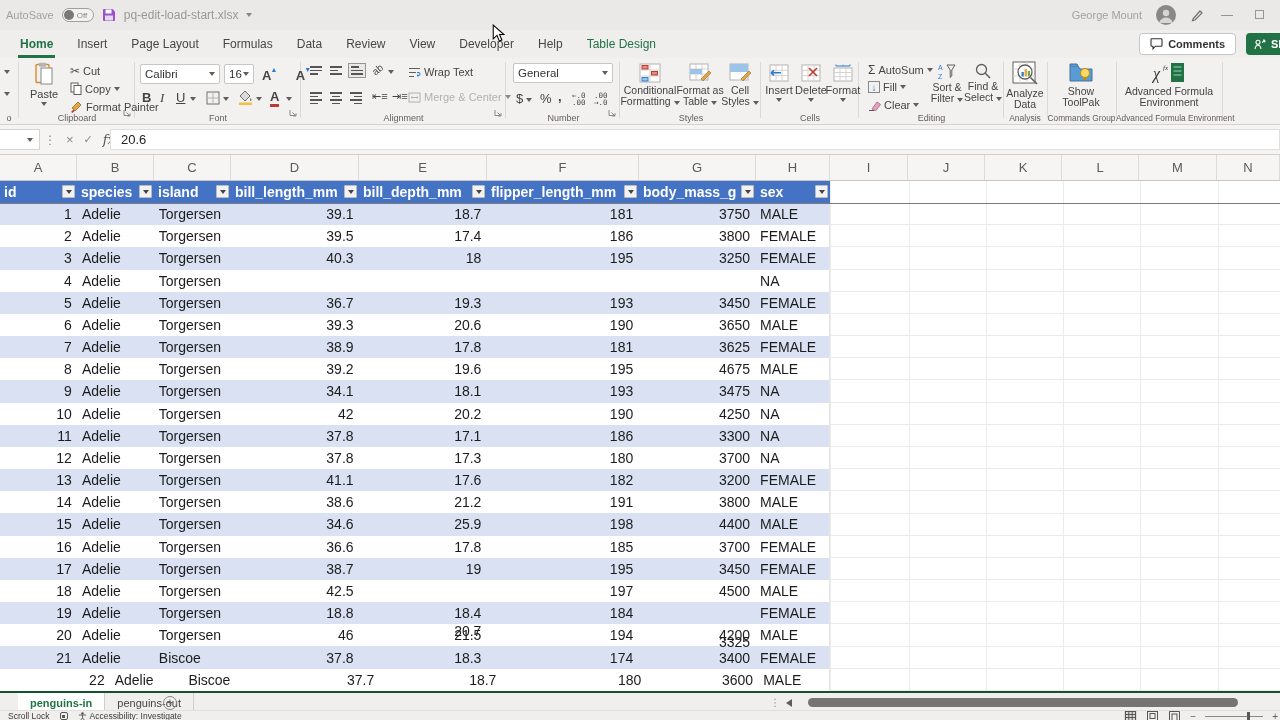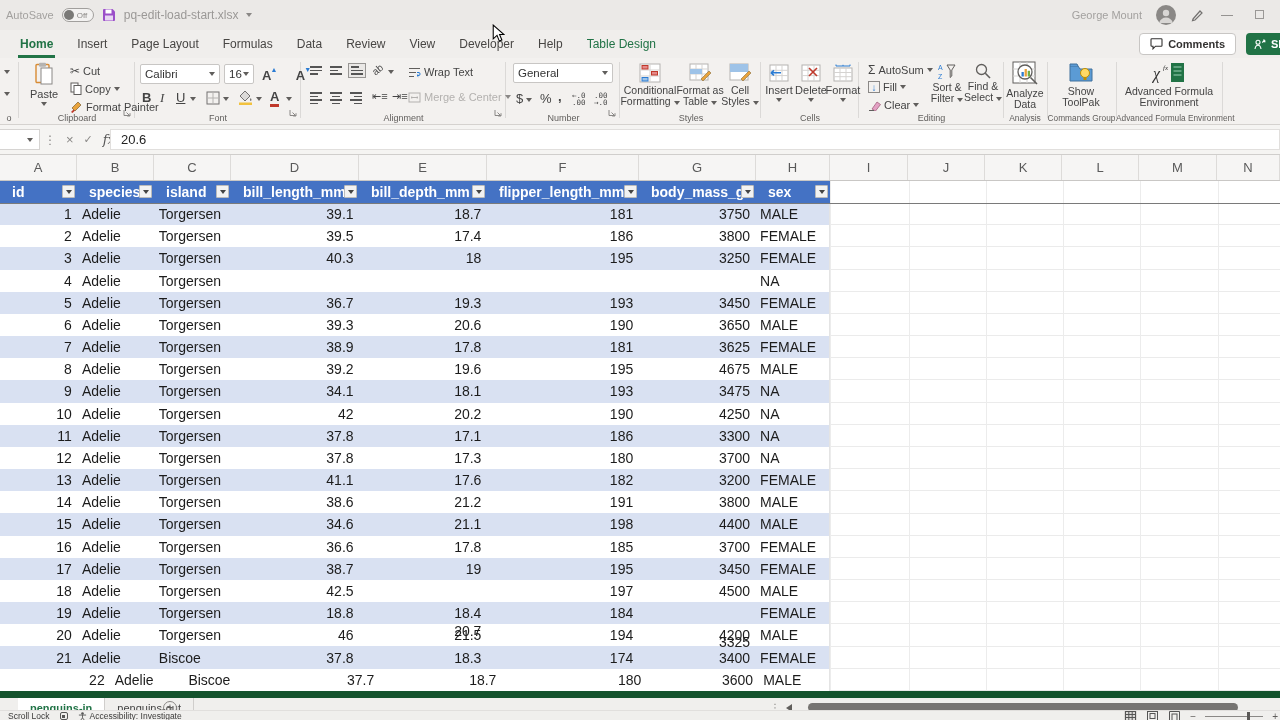--- a/index.html
+++ b/index.html
@@ -70,32 +70,32 @@
   .colh { height:100%; display:flex; align-items:center; justify-content:center; font-size:13px; color:#5a5a5a; border-right:1px solid #dddbd9; }
 
   
   .grid { position:absolute; top:181px; left:0; width:1280px; height:510px; background:#fff; overflow:hidden; }
   .rg1 { position:absolute; top:0; left:830px; right:0; height:22px; border-left:1px solid #ececec; }
   .rightgrid { position:absolute; top:22px; left:830px; right:0; bottom:0; border-left:1px solid #ececec;
     background:repeating-linear-gradient(to bottom, #fff 0 21.18px, #ebebeb 21.18px 22.18px); }
   .vline { position:absolute; top:0; bottom:0; width:1px; background:#ececec; }
   .freezeline { position:absolute; top:21.5px; left:0; width:1280px; height:1px; background:#7a7a7a; z-index:6; }
   .theader { position:absolute; top:0; left:0; width:830px; height:22px; display:flex; z-index:5; }
-  .thcell { height:22px; display:flex; align-items:center; position:relative; color:#fff; font-weight:bold; font-size:14px; padding-left:12px; }
+  .thcell { height:22px; display:flex; align-items:center; position:relative; color:#fff; font-weight:bold; font-size:14px; padding-left:4px; }
   .filterbtn { position:absolute; right:2px; top:4px; width:13px; height:13px; background:#f2f2f2; border:1px solid #bbb; border-radius:1px; display:flex; align-items:center; justify-content:center; }
   .ftri { width:0; height:0; border-left:3px solid transparent; border-right:3px solid transparent; border-top:4px solid #444; }
   .tbody { position:absolute; top:22px; left:0; width:830px; border-right:1px solid #e4e4e4; }
   .trow { display:flex; height:22.18px; background:#fff; }
   .trow.banded { background:#D9E1F2; }
   .tcell { height:100%; display:flex; align-items:center; font-size:14px; color:#1c1c1c; padding:0 5px; white-space:nowrap; overflow:hidden; }
   .tcell.ar { justify-content:flex-end; }
   .tcell.al { justify-content:flex-start; }
 
   
-  .sheetbar { position:absolute; top:691px; left:0; width:1280px; height:19px; background:#f0efed; border-top:7px solid #14532d; }
+  .sheetbar { position:absolute; top:691px; left:0; width:1280px; height:19px; background:#f0efed; border-top:2px solid #14532d; }
   .sheettabs { position:absolute; left:18px; top:0; height:19px; display:flex; }
   .sheettab { height:19px; padding:0 12px; display:flex; align-items:center; font-size:11px; color:#444; border-right:1px solid #d0cecc; position:relative; }
   .sheettab.active { background:#fff; color:#217346; font-weight:bold; }
   .sheettab.active::after { content:""; position:absolute; left:0; right:0; bottom:0; height:2px; background:#217346; }
   .addsheet { position:absolute; left:163px; top:2.5px; width:14px; height:14px; border:1px solid #8a8886; border-radius:50%; display:flex; align-items:center; justify-content:center; font-size:11px; color:#605e5c; line-height:1; }
   .hscroll { position:absolute; left:770px; right:0; top:0; height:19px; display:flex; align-items:center; }
   .hs-dots { font-size:10px; color:#8a8886; margin-right:6px; }
   .hs-left { width:0; height:0; border-top:4px solid transparent; border-bottom:4px solid transparent; border-right:6px solid #605e5c; margin-right:8px; }
   .hs-track { position:relative; flex:1; height:19px; }
   .hs-thumb { position:absolute; left:8px; top:5px; width:430px; height:9px; background:#767472; border-radius:5px; }
@@ -729,21 +729,21 @@
         <div class="tcell ar" style="width: 128px;">21.2</div>
         <div class="tcell ar" style="width: 152px;">191</div>
         <div class="tcell ar" style="width: 117px;">3800</div>
         <div class="tcell al" style="width: 74px;">MALE</div>
       </div>
       <div class="trow banded">
         <div class="tcell ar" style="width: 77px;">15</div>
         <div class="tcell al" style="width: 77px;">Adelie</div>
         <div class="tcell al" style="width: 77px;">Torgersen</div>
         <div class="tcell ar" style="width: 128px;">34.6</div>
-        <div class="tcell ar" style="width: 128px;">21.1</div>
+        <div class="tcell ar" style="width: 128px;">25.9</div>
         <div class="tcell ar" style="width: 152px;">198</div>
         <div class="tcell ar" style="width: 117px;">4400</div>
         <div class="tcell al" style="width: 74px;">MALE</div>
       </div>
       <div class="trow">
         <div class="tcell ar" style="width: 77px;">16</div>
         <div class="tcell al" style="width: 77px;">Adelie</div>
         <div class="tcell al" style="width: 77px;">Torgersen</div>
         <div class="tcell ar" style="width: 128px;">36.6</div>
         <div class="tcell ar" style="width: 128px;">17.8</div>

